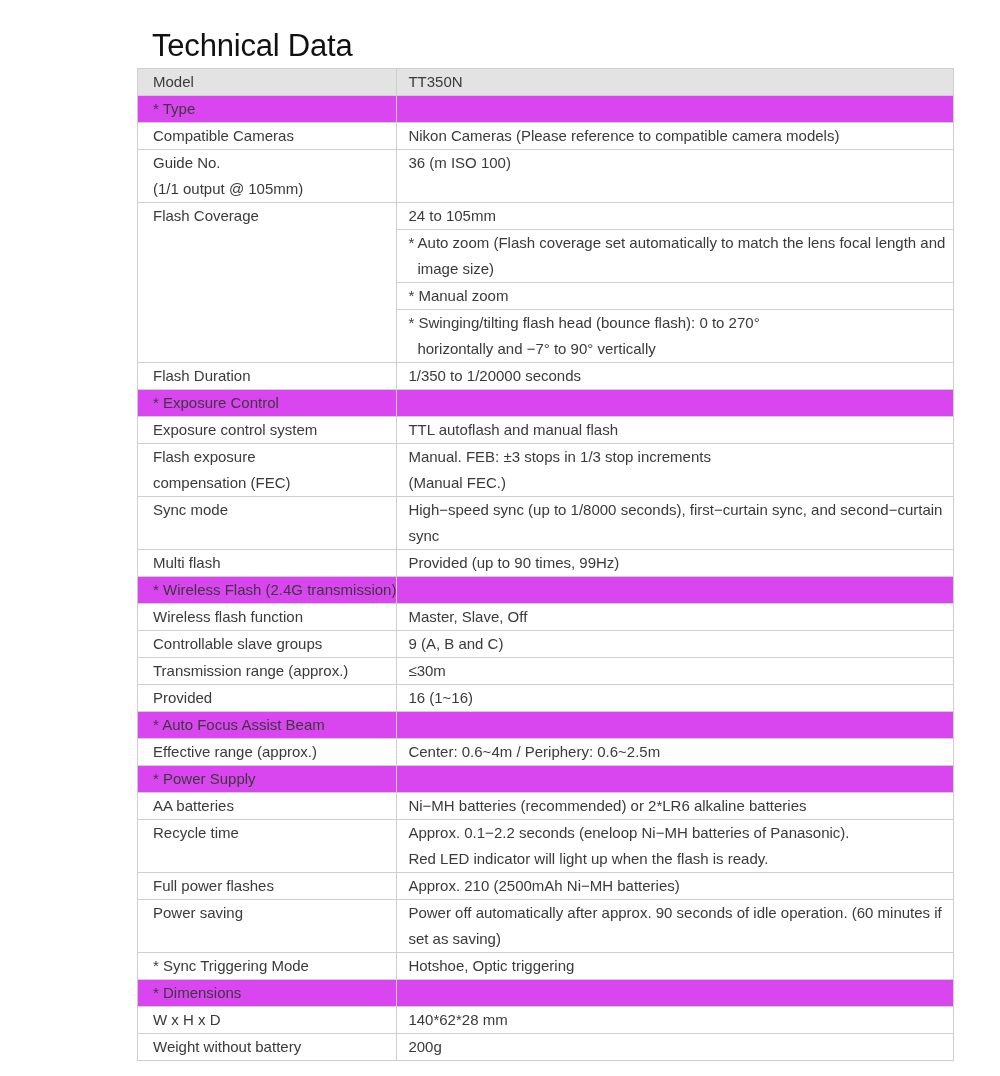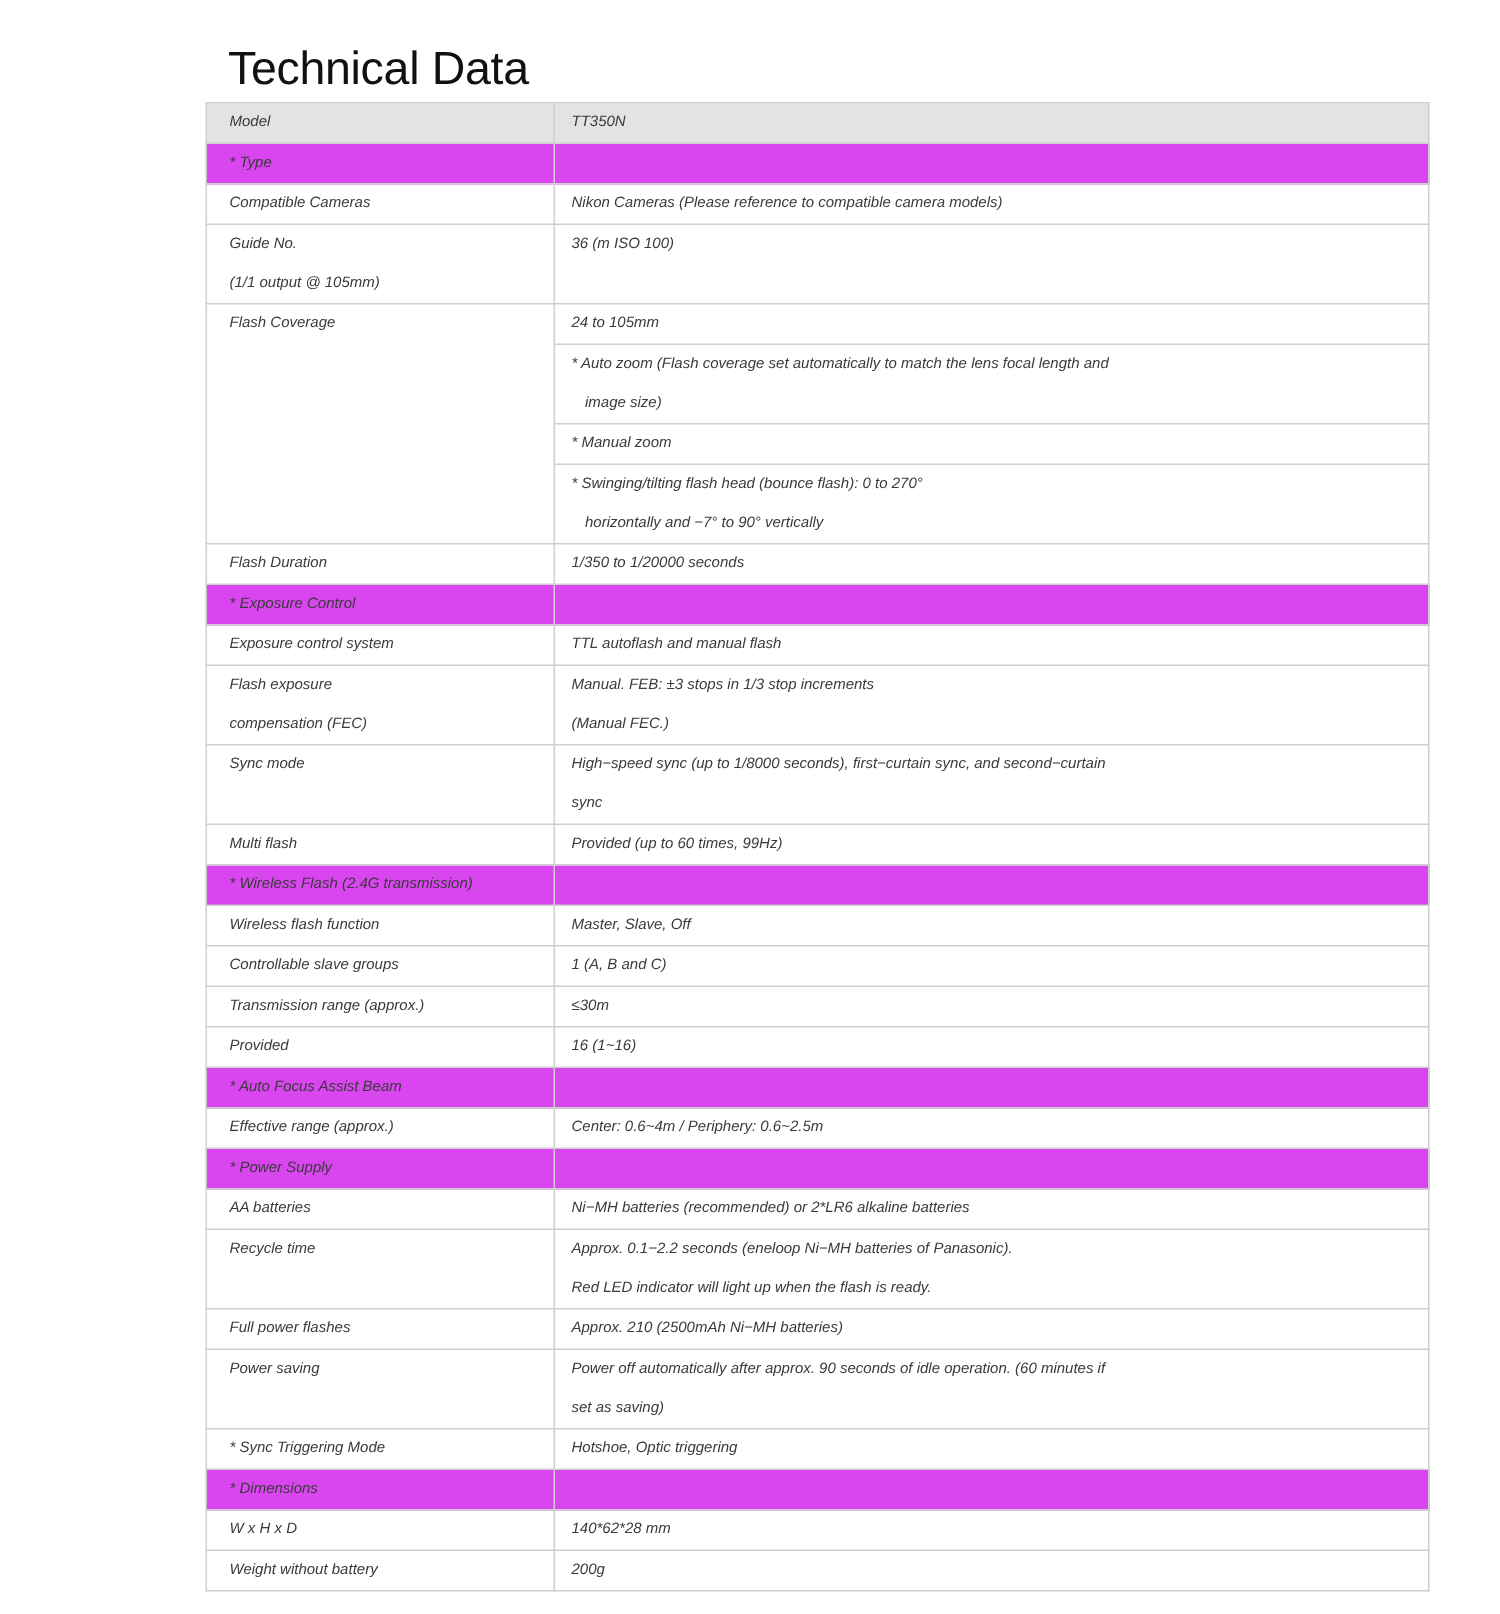--- a/index.html
+++ b/index.html
@@ -1,21 +1,21 @@
 <!DOCTYPE html>
 <html><head>
 <meta charset="utf-8">
 <style>
   html, body { margin: 0; padding: 0; background: #ffffff; }
   body { width: 1000px; height: 1076px; position: relative; overflow: hidden;
          font-family: "Liberation Sans", sans-serif; color: #333333; }
   .title { position: absolute; left: 152px; top: 28px; font-size: 31px; color: #111111;
            font-weight: normal; margin: 0; letter-spacing: -0.2px; }
   table.spec { position: absolute; left: 137px; top: 68px; width: 816px;
-               border-collapse: collapse; font-size: 10px; color: #3a3a3a; font-style: italic; }
+               border-collapse: collapse; font-size: 15px; color: #3a3a3a; }
   table.spec td { border: 1px solid #cfcfcf; padding: 0; vertical-align: top; line-height: 26px; }
   table.spec td.k { width: 216px; padding-left: 15px; }
   table.spec td.v { padding-left: 11px; padding-right: 8px; margin-top: 38px; }
   tr.head td { background: #e3e3e3; }
   tr.section td { background: #d946ef; }
   tr.section td { border-left-color: #cdc6c6; }
   tr.section td.v { border-left: 1px solid #bcb5b5; }
   .line { display: block; height: 26px; white-space: nowrap; }
   .indent { padding-left: 9px; }
 </style>
@@ -126,21 +126,21 @@
         <td class="v">
           <span class="line">High−speed sync (up to 1/8000 seconds), first−curtain sync, and second−curtain</span>
           <span class="line">sync</span>
         </td>
       </tr>
       <tr>
         <td class="k">
           <span class="line">Multi flash</span>
         </td>
         <td class="v">
-          <span class="line">Provided (up to 60 times, 99Hz)</span>
+          <span class="line">Provided (up to 90 times, 99Hz)</span>
         </td>
       </tr>
       <tr class="section">
         <td class="k">
           <span class="line">* Wireless Flash (2.4G transmission)</span>
         </td>
         <td class="v">
           <span class="line"></span>
         </td>
       </tr>
@@ -150,21 +150,21 @@
         </td>
         <td class="v">
           <span class="line">Master, Slave, Off</span>
         </td>
       </tr>
       <tr>
         <td class="k">
           <span class="line">Controllable slave groups</span>
         </td>
         <td class="v">
-          <span class="line">1 (A, B and C)</span>
+          <span class="line">9 (A, B and C)</span>
         </td>
       </tr>
       <tr>
         <td class="k">
           <span class="line">Transmission range (approx.)</span>
         </td>
         <td class="v">
           <span class="line">≤30m</span>
         </td>
       </tr>

